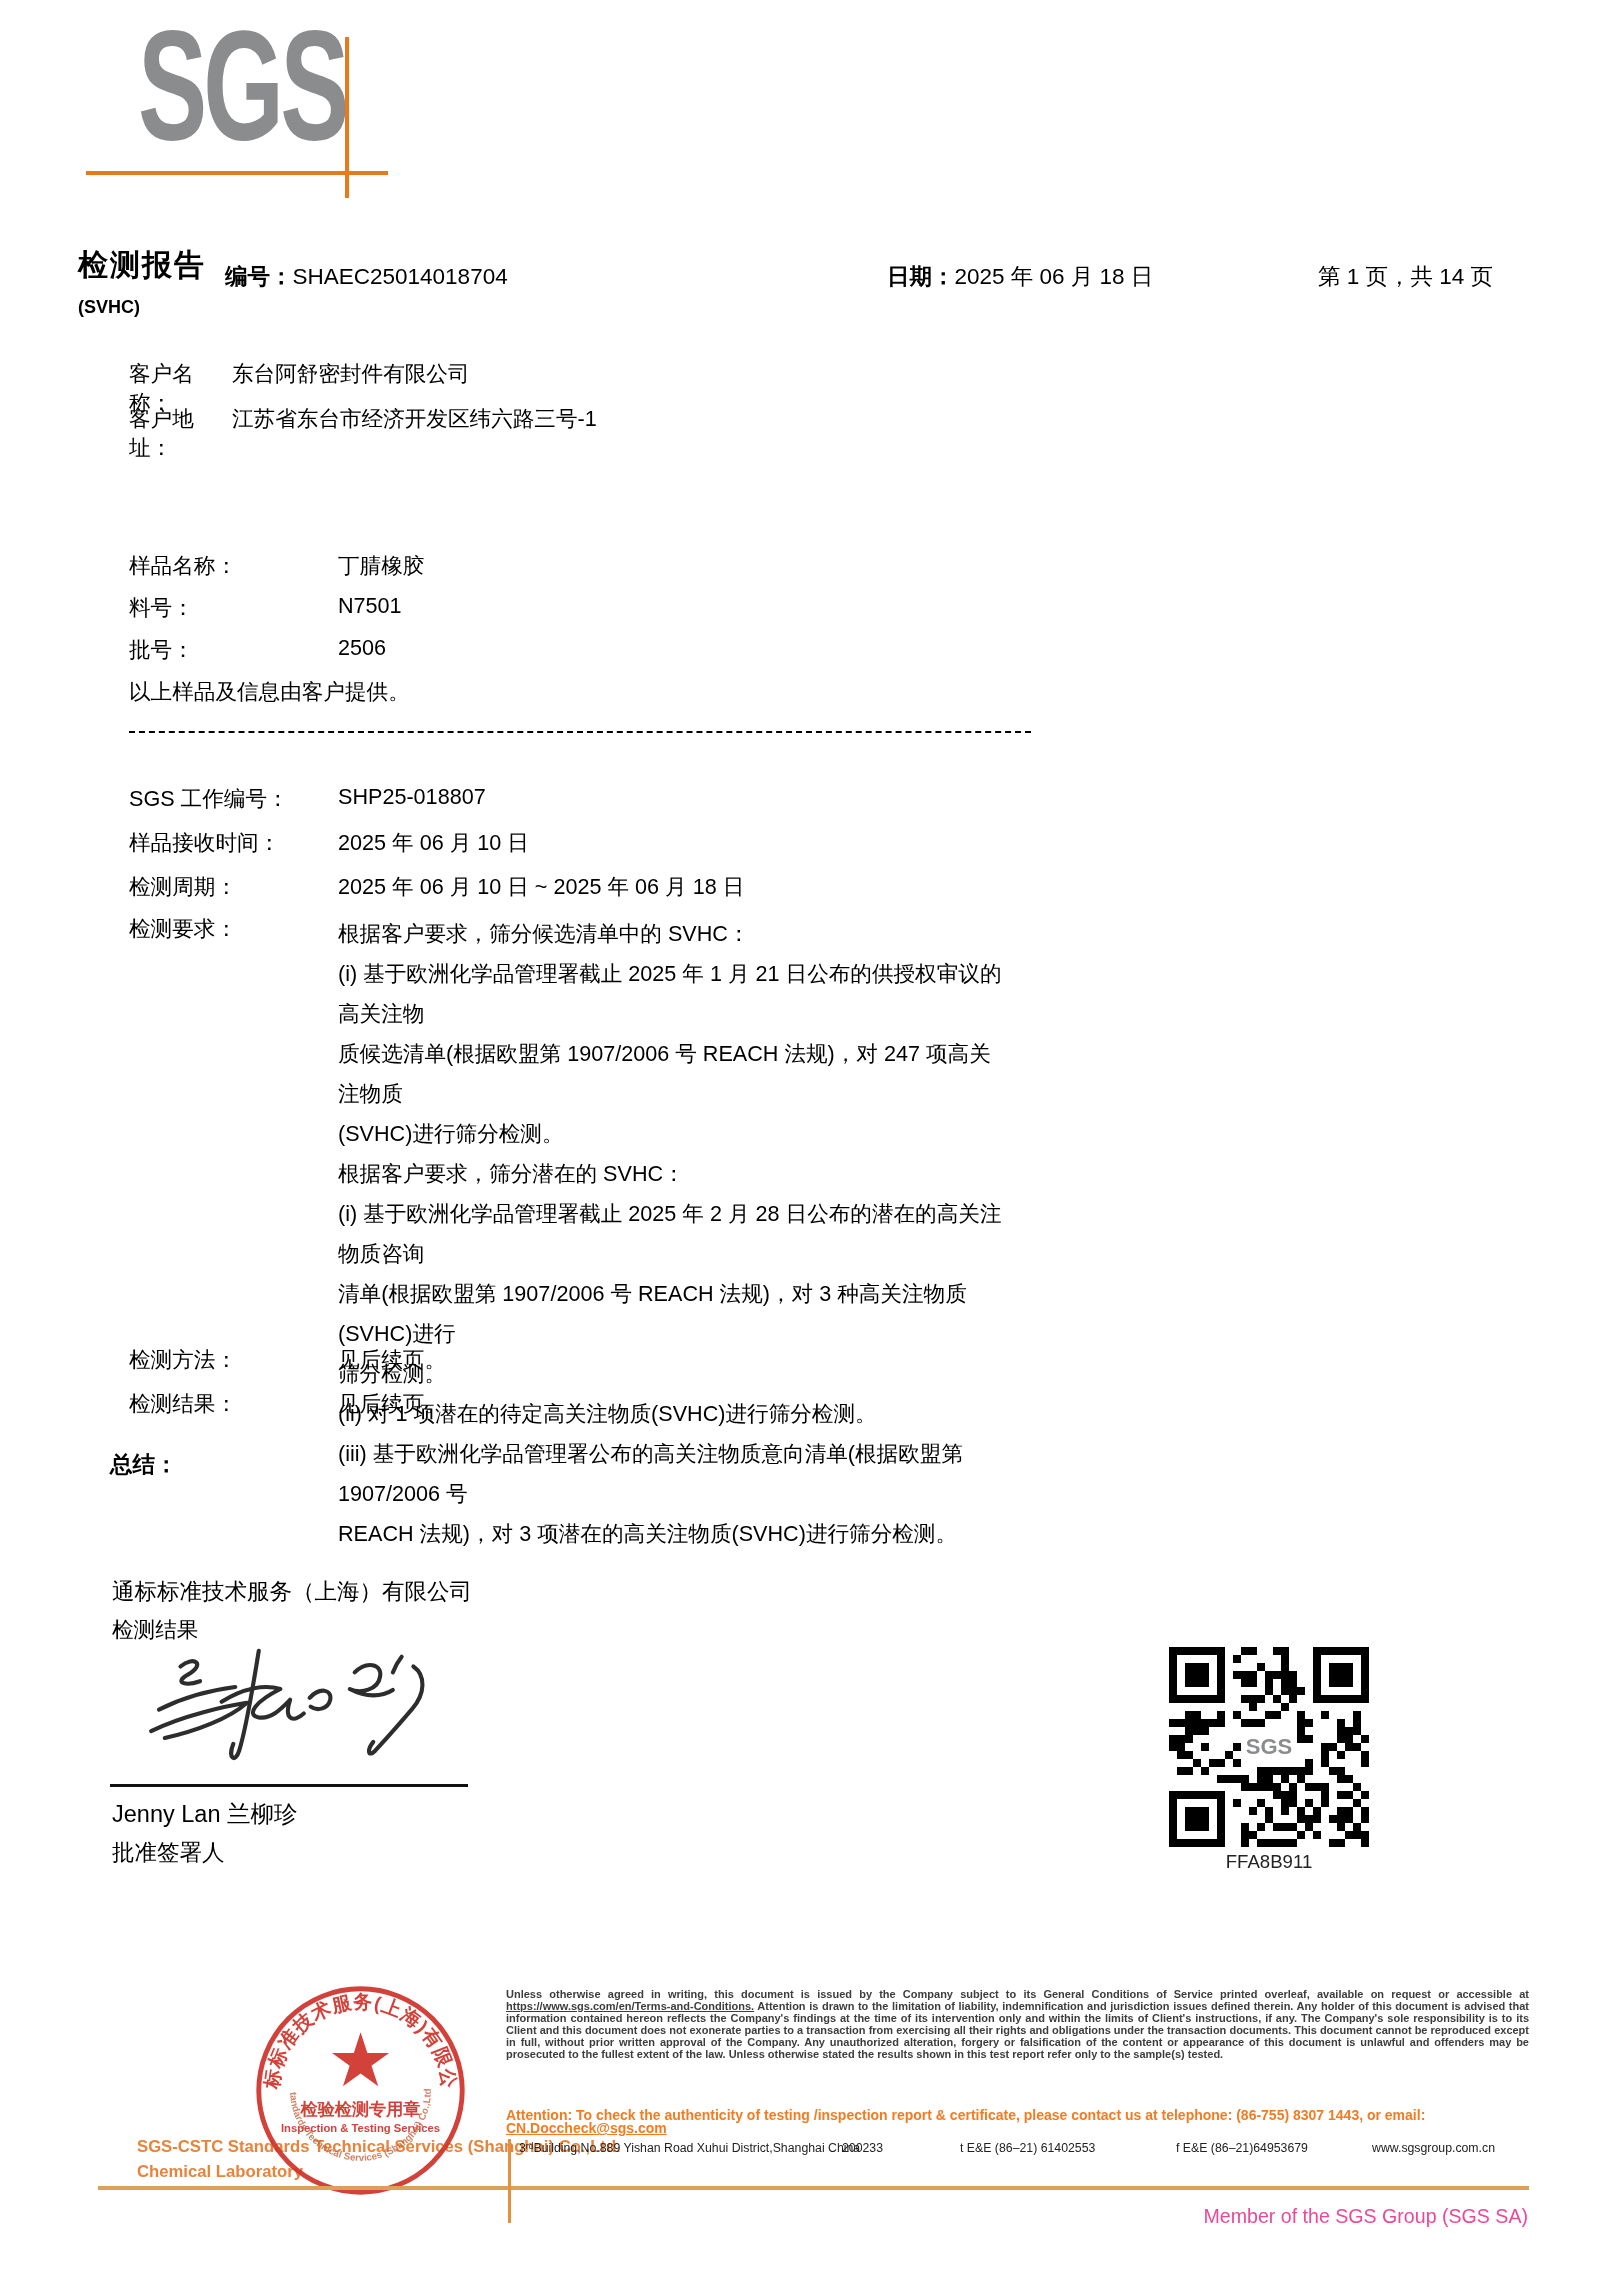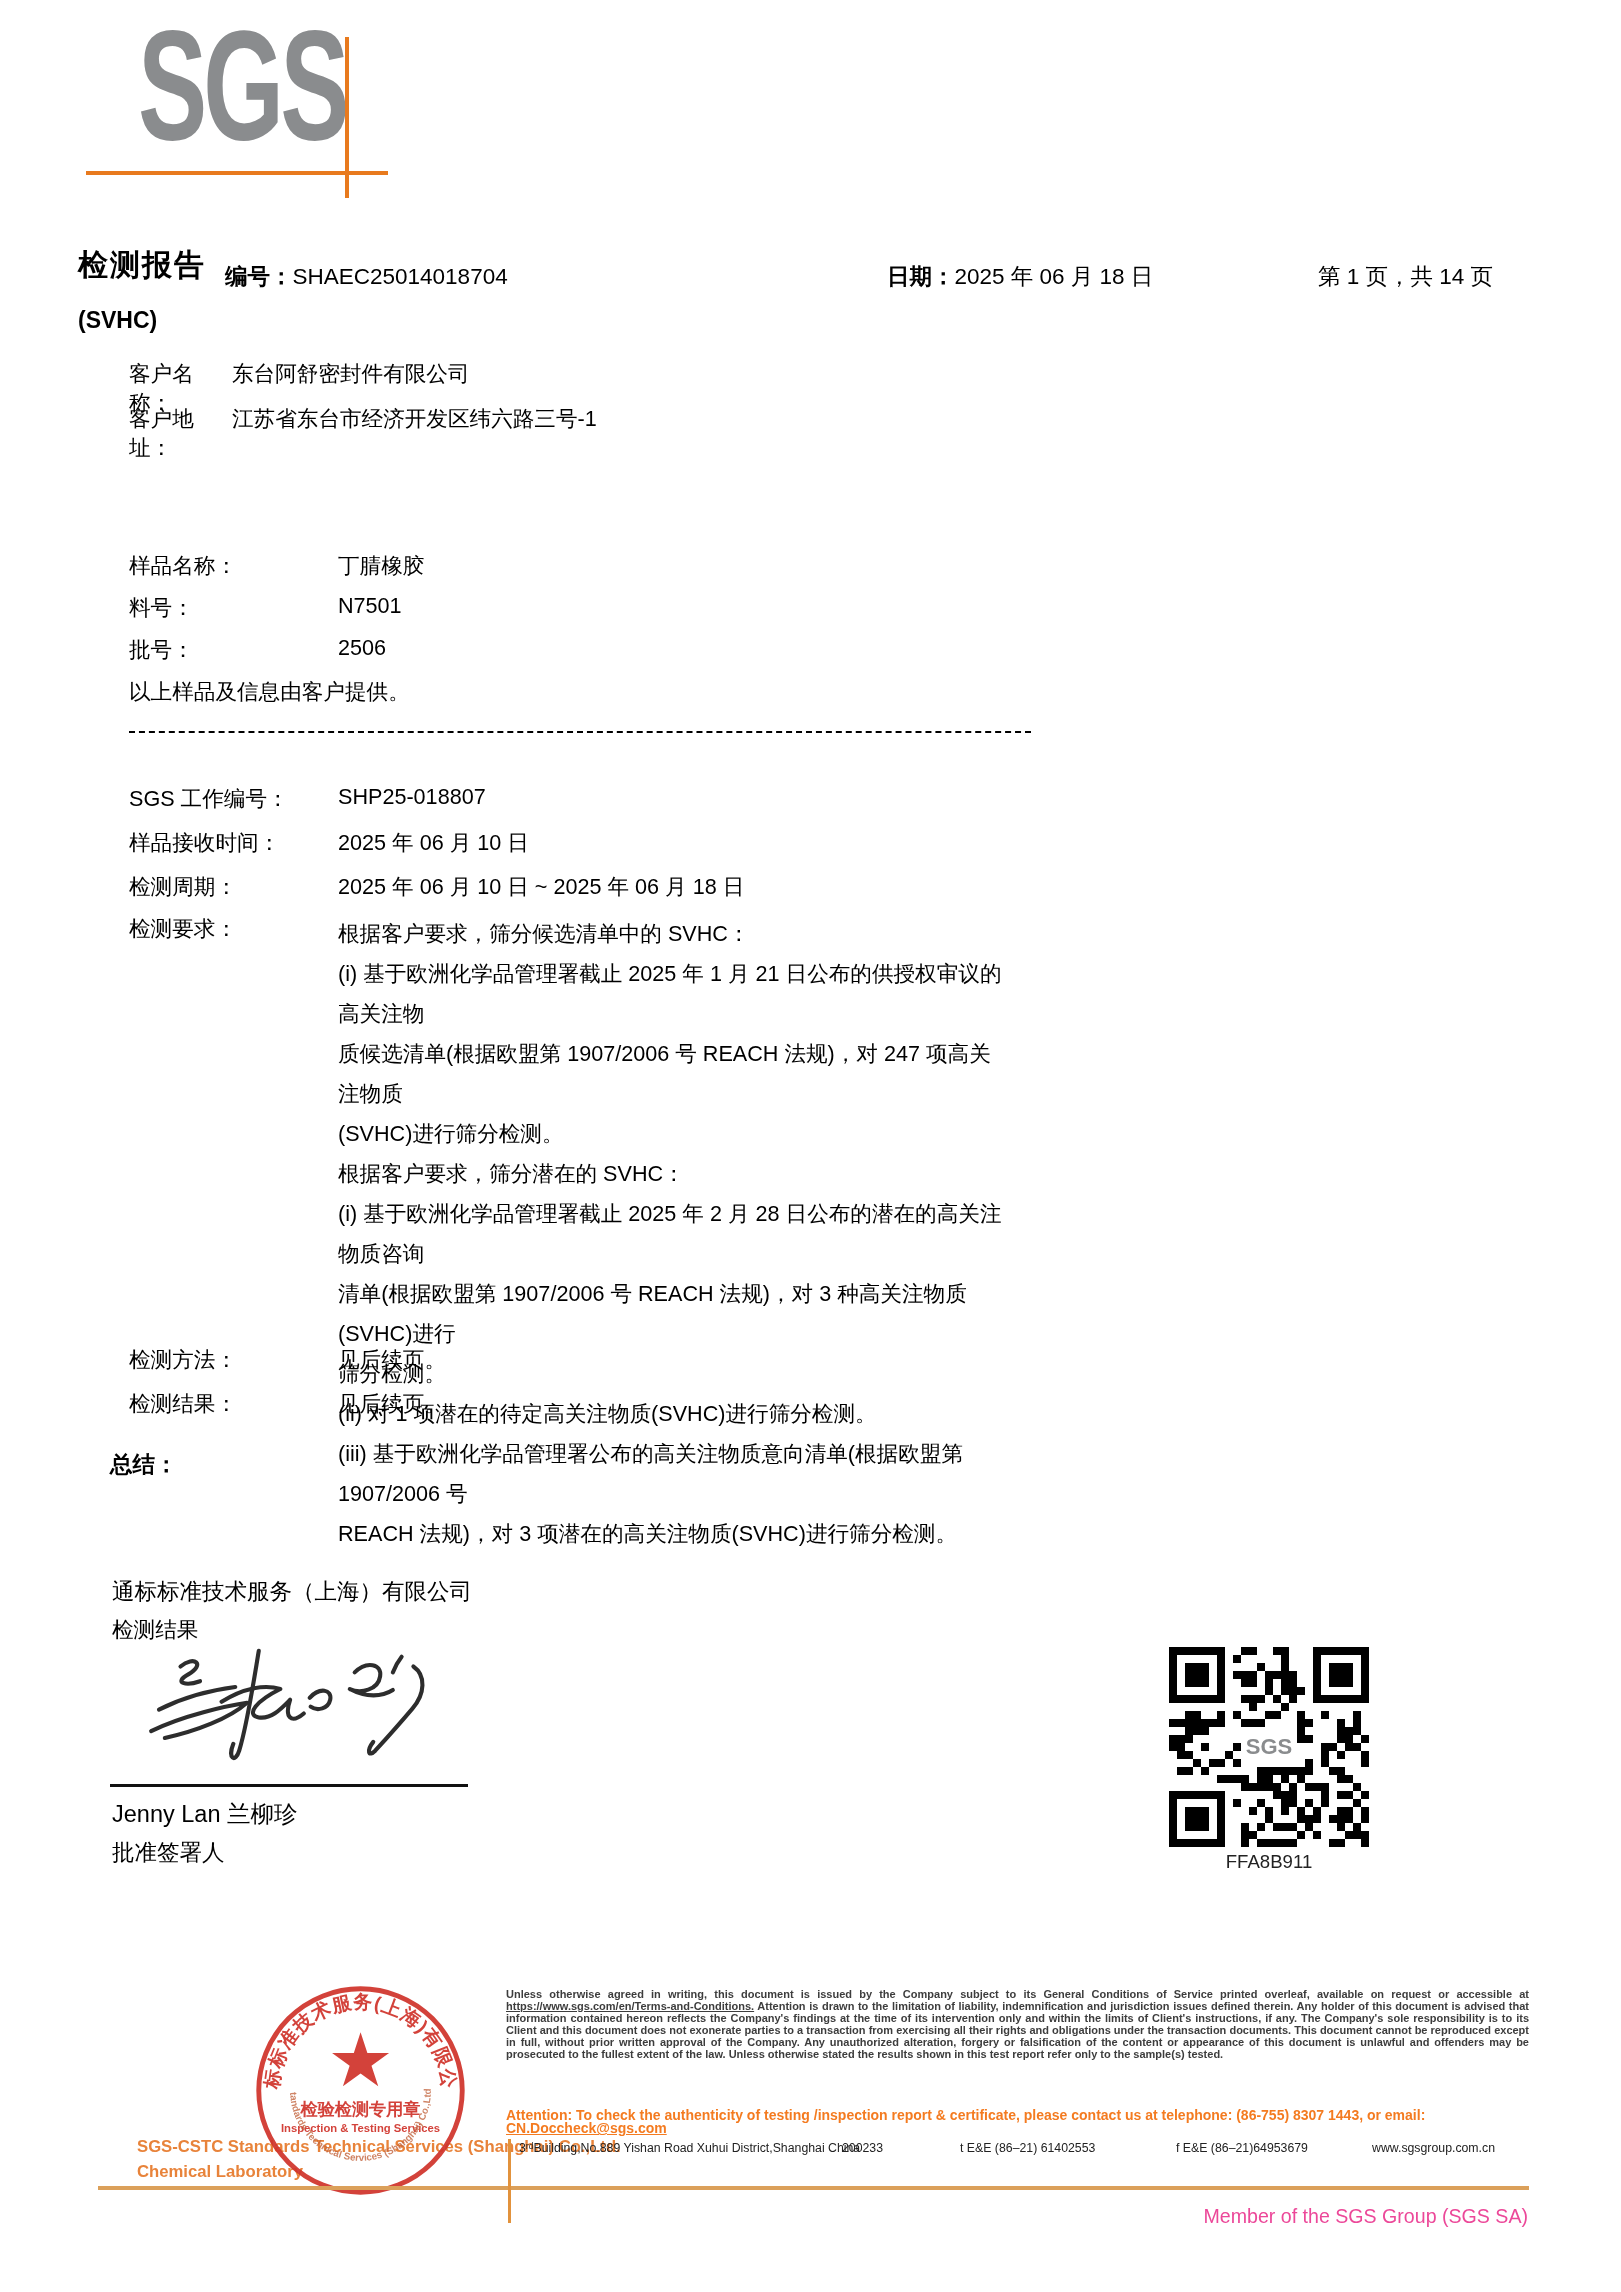--- a/index.html
+++ b/index.html
@@ -7,21 +7,21 @@
   .page { position:relative; width:1621px; height:2293px; background:#fff; margin:0 auto; overflow:hidden; color:#000;padding-left:37px; }
 
   
   .logo-text { position:absolute; left:138px; top:7.8px; font-size:155px; font-weight:bold; color:#8a8c8e; letter-spacing:-5.9px; line-height:1; transform:scaleX(.67); transform-origin:left top; }
   .logo-hline { position:absolute; left:86px; top:171px; width:302px; height:3.9px; background:#e87a1e; }
   .logo-vline { position:absolute; left:345px; top:37px; width:3.9px; height:161px; background:#e87a1e; }
 
   
   .title-block { position:absolute; left:78px; top:245px; }
   .title-block .t1 { font-size:30px; font-weight:bold; letter-spacing:2px; }
-  .title-block .t2 { font-size:23px; font-weight:bold; margin-top:21px; }
+  .title-block .t2 { font-size:18px; font-weight:bold; margin-top:11px; }
   .hmeta { position:absolute; top:261px; font-size:22.5px; white-space:nowrap; }
   .hm-no { left:225px; }
   .hm-date { left:887px; }
   .hm-page { left:1318px; }
   .hmeta b { font-weight:bold; }
 
   
   .block { position:absolute; left:129px; font-size:21.6px; }
   .row { display:flex; }
   .row .lbl { flex:0 0 auto; }

